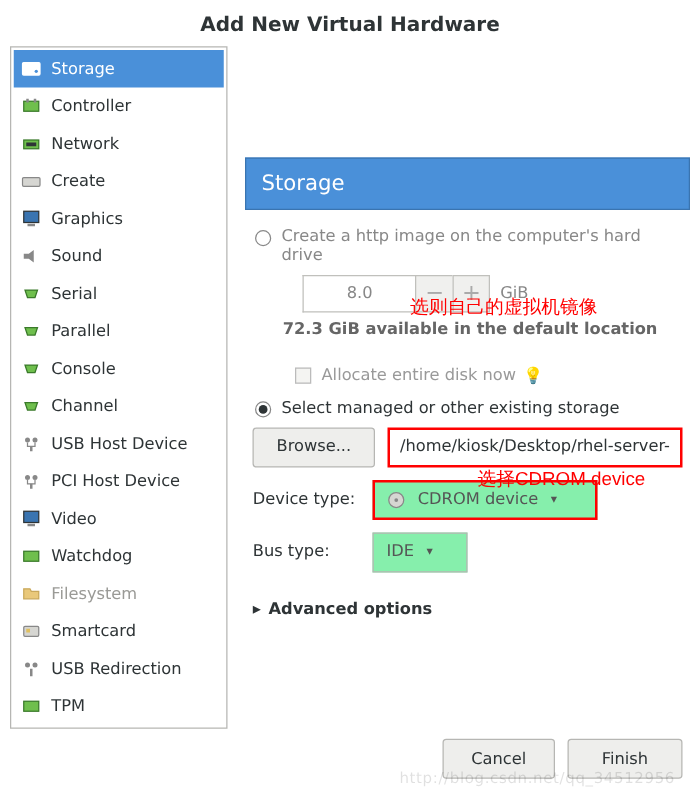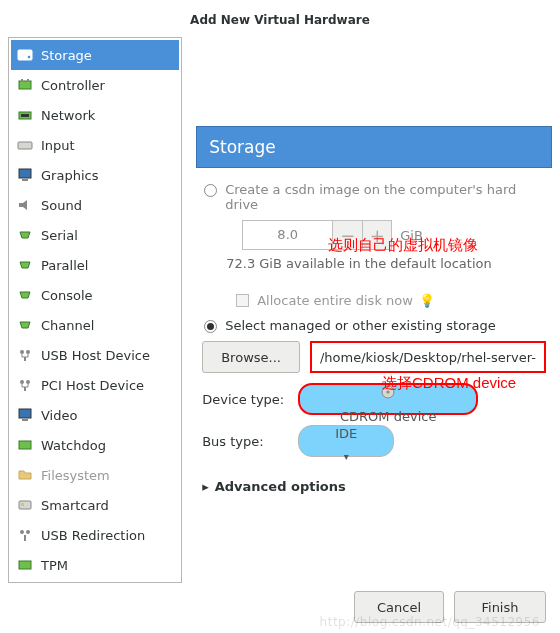--- a/index.html
+++ b/index.html
@@ -1,52 +1,52 @@
 <!DOCTYPE html>
 <html><head>
 <meta charset="utf-8">
 <style>
   * { box-sizing: border-box; }
   body { margin:0; font-family: "DejaVu Sans", Cantarell, Arial, sans-serif; font-size:13px; color:#2e3436; background:#fff; width:560px; height:633px; overflow:hidden; }
-  .titlebar { height:40px; line-height:40px; text-align:center; font-weight:bold; font-size:12px; color:#2e3436; }
+  .titlebar { height:40px; line-height:40px; text-align:center; font-weight:bold; font-size:16px; color:#2e3436; }
   .body { display:flex; padding:0 8px; height:540px;align-items:center; }
   .sidebar { width:178px; border:1px solid #b6b6b3; background:#fff; overflow:hidden; padding:2px; }
   .sidebar-item { display:flex; align-items:center; height:30px; padding:0 6px; gap:8px; cursor:pointer; color:#2e3436; }
   .sidebar-item.selected { background:#4a90d9; color:#fff; }
   .sidebar-item.disabled { color:#9a9a96; }
   .sb-icon { width:16px; display:inline-flex; justify-content:center; }
   .sb-icon svg { display:block; }
   .main { flex:1; padding:0 0 0 14px; }
   .main-header { background:#4a90d9; color:#fff; font-size:17px; padding:10px 12px; border:1px solid #3a74b0; }
   .pane { padding:14px 6px 0 6px; color:#555; }
   .optrow { display:flex; align-items:flex-start; margin-bottom:8px; }
   .radio { width:13px; height:13px; border:1px solid #888; border-radius:50%; margin:2px 8px 0 2px; position:relative; background:#fff; flex-shrink:0; }
   .radio.checked::after { content:""; position:absolute; width:7px; height:7px; background:#2e3436; border-radius:50%; top:2px; left:2px; }
   .opt-label { color:#888; }
   .opt-label.active { color:#2e3436; }
   .sizebox { display:flex; align-items:center; margin:6px 0 6px 40px; }
   .numfield { width:90px; height:30px; border:1px solid #c0c0bc; background:#fff; color:#888; text-align:center; line-height:28px; border-right:none; }
   .spin { width:30px; height:30px; border:1px solid #c0c0bc; background:#f0f0ee; color:#aaa; display:flex; align-items:center; justify-content:center; font-size:18px; border-right:none; }
   .spin:last-of-type { border-right:1px solid #c0c0bc; }
   .unit { margin-left:8px; color:#888; }
-  .avail { margin-left:24px; color:#666; margin-bottom:22px; }
+  .avail { margin-left:24px; color:#666; margin-bottom:22px;font-weight:bold; }
   .alloc { display:flex; align-items:center; margin-left:34px; color:#999; margin-bottom:10px; }
   .checkbox { width:13px; height:13px; border:1px solid #bbb; background:#f4f4f2; margin-right:8px; }
   .bulb { margin-left:6px; color:#c9c9a0; }
   .anno { position:absolute; color:#ff0000; font-size:15px; font-family:"Microsoft YaHei","SimSun",sans-serif; white-space:nowrap; pointer-events:none; }
   .anno1 { left:328px; top:196px; }
   .anno2 { left:382px; top:334px; }
   .rel { position:relative; }
   .browse-row { display:flex; gap:10px; margin:6px 0 10px 0; }
   .btn { height:32px; border:1px solid #b6b6b3; background:#eeeeec; color:#2e3436; padding:0 18px; display:inline-flex; align-items:center; justify-content:center; border-radius:3px; cursor:pointer; }
   .textfield { height:32px; border:1px solid #b6b6b3; background:#fff; padding:0 8px; flex:1; display:flex; align-items:center; color:#2e3436; overflow:hidden; white-space:nowrap; }
   .redbox { border:2px solid #ff0000 !important; }
   .fieldrow { display:flex; align-items:center; margin:10px 0; }
   .fieldlabel { width:96px; color:#2e3436; }
-  .dropdown { height:32px; border:1px solid #b6b6b3; background:#7dd3fc; display:inline-flex; align-items:center; padding:0 10px; gap:10px; border-radius:14px; cursor:pointer;flex-direction:column; }
+  .dropdown { height:32px; border:1px solid #b6b6b3; background:#86efac; display:inline-flex; align-items:center; padding:0 10px; gap:10px; border-radius:0; cursor:pointer; }
   .dd-caret { font-size:10px; color:#555; }
   .dd-icon { width:14px; display:inline-flex; }
   .advanced { display:flex; align-items:center; gap:6px; margin-top:22px; font-weight:bold; color:#2e3436; cursor:pointer; }
   .footer { position:absolute; bottom:10px; right:14px; display:flex; gap:10px; }
   .watermark { position:absolute; right:20px; bottom:4px; color:rgba(0,0,0,0.12); font-size:12px; letter-spacing:0.5px; pointer-events:none; }
 </style>
 </head>
 <body>
 
 <div class="titlebar">Add New Virtual Hardware</div>
@@ -80,21 +80,21 @@
           </svg>
         </span>
       <span>Network</span>
     </div>
     <div class="sidebar-item">
       <span class="sb-icon">
           <svg width="16" height="16" viewBox="0 0 16 16">
             <rect x="1" y="5" width="14" height="7" rx="1" fill="#d6d6d2" stroke="#888"></rect>
           </svg>
         </span>
-      <span>Input</span>
+      <span>Create</span>
     </div>
     <div class="sidebar-item">
       <span class="sb-icon">
           <svg width="16" height="16" viewBox="0 0 16 16">
             <rect x="2" y="2" width="12" height="9" fill="#3a74b0" stroke="#2e3436"></rect>
             <rect x="5" y="12" width="6" height="2" fill="#888"></rect>
           </svg>
         </span>
       <span>Graphics</span>
     </div>
@@ -214,21 +214,21 @@
     </div>
 
   </div>
 
   <div class="main">
     <div class="main-header">Storage</div>
     <div class="pane rel">
 
       <div class="optrow">
         <span class="radio"></span>
-        <span class="opt-label">Create a csdn image on the computer's hard drive</span>
+        <span class="opt-label">Create a http image on the computer's hard drive</span>
       </div>
       <div class="sizebox">
         <div class="numfield">8.0</div>
         <div class="spin">−</div>
         <div class="spin">+</div>
         <span class="unit">GiB</span>
       </div>
       <div class="avail">72.3 GiB available in the default location</div>
       <div class="alloc">
         <span class="checkbox"></span>
@@ -255,21 +255,21 @@
                 <circle cx="7" cy="7" r="1.5" fill="#888"></circle>
               </svg>
             </span>
           <span>CDROM device</span>
           <span class="dd-caret">▾</span>
         </div>
       </div>
 
       <div class="fieldrow">
         <span class="fieldlabel">Bus type:</span>
-        <div class="dropdown" style="width:96px">
+        <div class="dropdown" style="width:76px">
           <span>IDE</span>
           <span class="dd-caret">▾</span>
         </div>
       </div>
 
       <div class="advanced">
         <span>▸</span>
         <span>Advanced options</span>
       </div>
 

